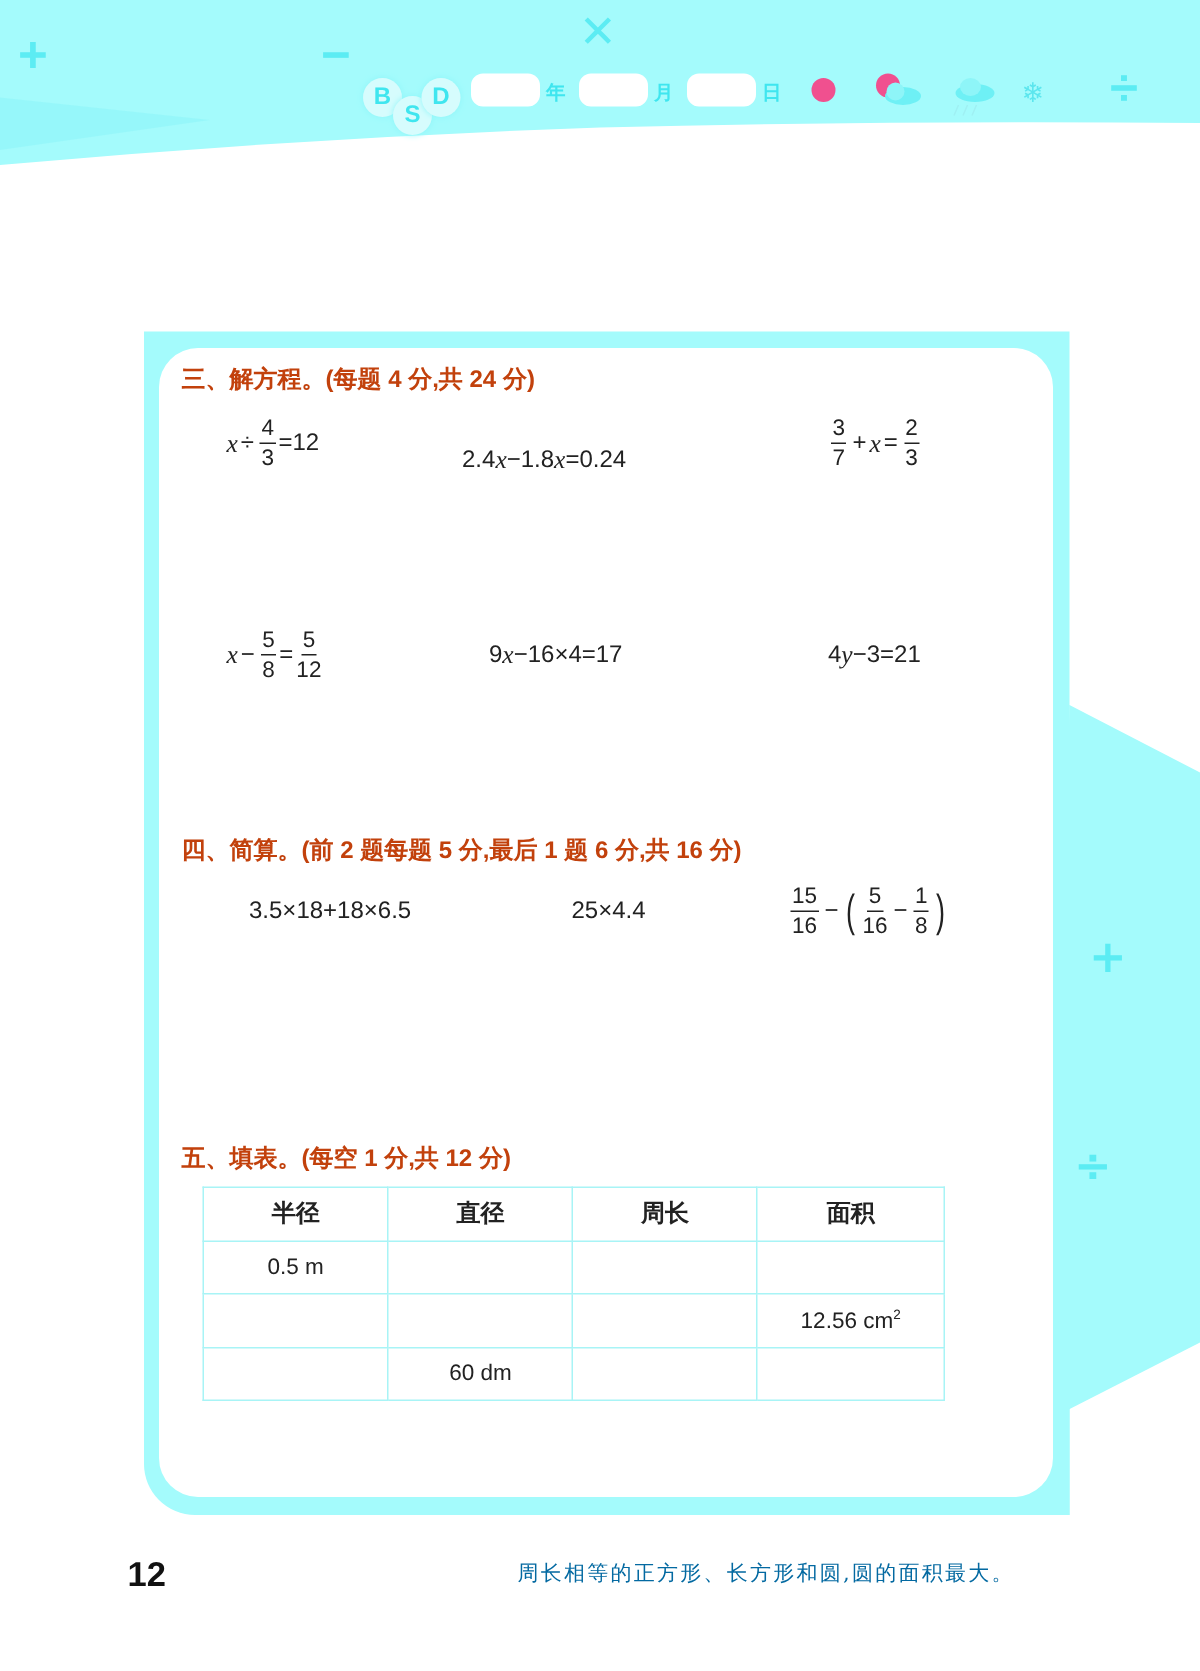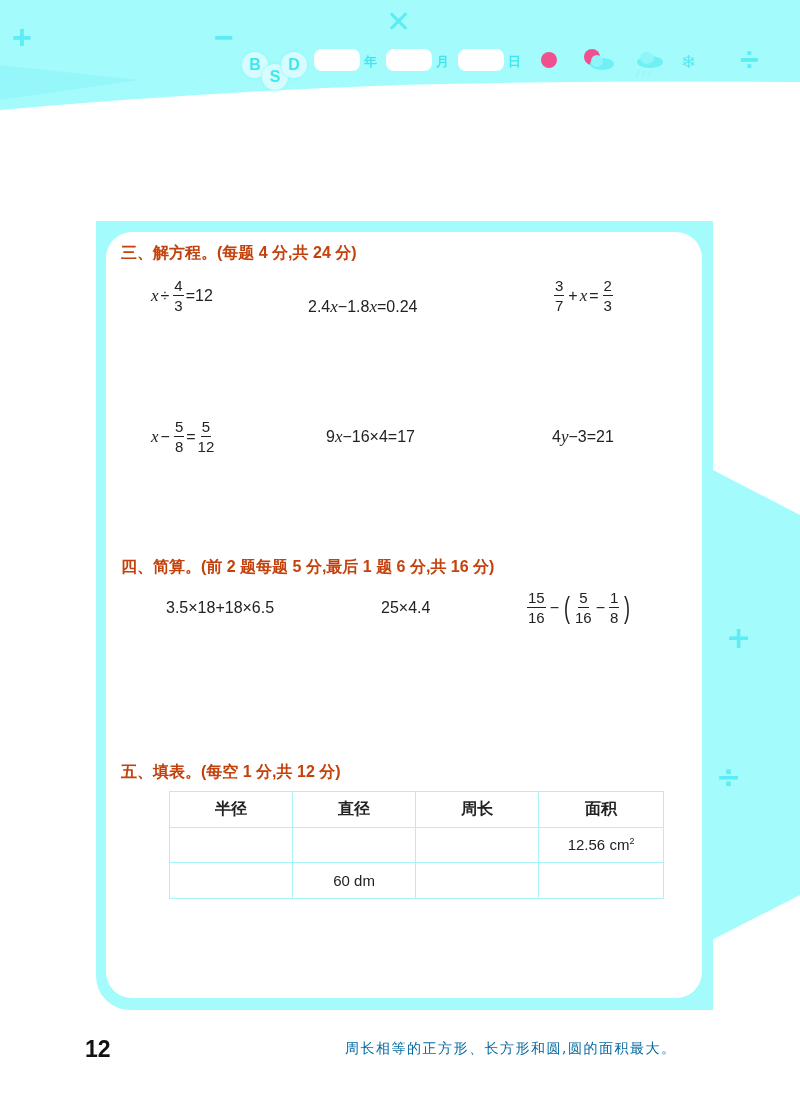--- a/index.html
+++ b/index.html
@@ -26,21 +26,21 @@
   .section-title { position: absolute; left: 121px; font-size: 16px; font-weight: bold; color: #c2410c; white-space: nowrap; }
   .eq { position: absolute; font-size: 16px; color: #222; white-space: nowrap; display: flex; align-items: center; }
   .eq .v { font-family: "Liberation Serif", "DejaVu Serif", serif; font-style: italic; font-size: 17px; }
   .frac { display: inline-flex; flex-direction: column; align-items: center; margin: 0 2px; line-height: 1; font-size: 15px; }
   .frac .n { padding: 0 1px 2px; border-bottom: 1px solid #222; }
   .frac .d { padding-top: 2px; }
   .op { margin: 0 2px; }
   .paren { font-size: 30px; font-weight: 300; line-height: 1; margin: 0 1px; transform: scaleX(0.6); display: inline-block; }
 
   
-  .tbl { position: absolute; left: 169px; top: 791px; width: 495px; border-collapse: collapse; }
+  .tbl { position: absolute; left: 135px; top: 791px; width: 495px; border-collapse: collapse; }
   .tbl td { border: 1.5px solid #a8f4f6; height: 35.5px; text-align: center; font-size: 15px; color: #222; width: 133.75px; }
   .tbl tr.head td { font-weight: bold; font-size: 16px; }
   sup { font-size: 9px; }
 
   .page-num { position: absolute; left: 85px; top: 1036px; font-size: 23px; font-weight: bold; color: #111; }
   .footer-note { position: absolute; left: 345px; top: 1040px; font-family: "DejaVu Serif", "Liberation Serif", serif; font-size: 14px; color: #0369a1; letter-spacing: 1.5px; white-space: nowrap; }
 </style>
 </head>
 <body>
 
@@ -182,20 +182,26 @@
 
 <table class="tbl">
   <tbody>
       <tr class="head">
     <td>半径</td>
     <td>直径</td>
     <td>周长</td>
     <td>面积</td>
   </tr>
   <tr>
+    <td>0.5 m</td>
+    <td></td>
+    <td></td>
+    <td></td>
+  </tr>
+  <tr>
     <td></td>
     <td></td>
     <td></td>
     <td><span>12.56 cm</span><sup>2</sup></td>
   </tr>
   <tr>
     <td></td>
     <td>60 dm</td>
     <td></td>
     <td></td>

